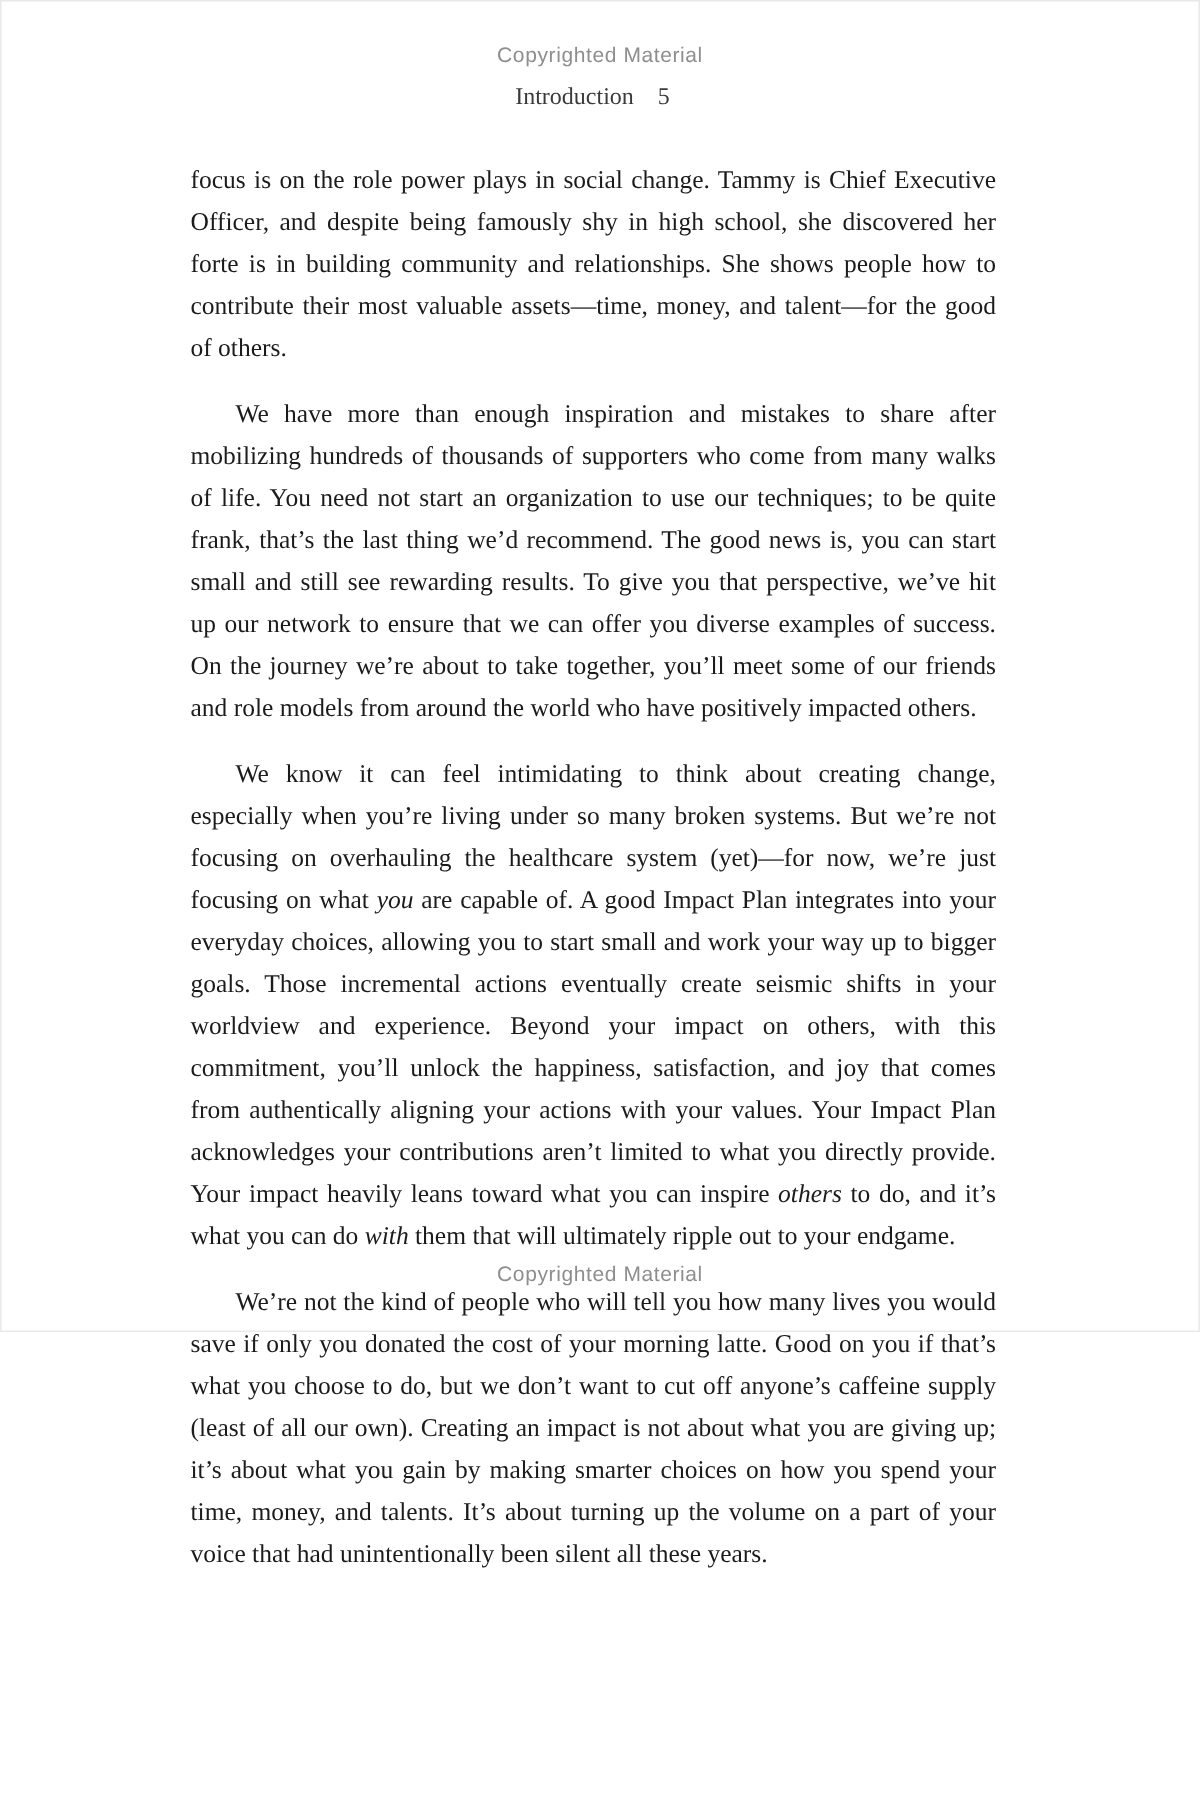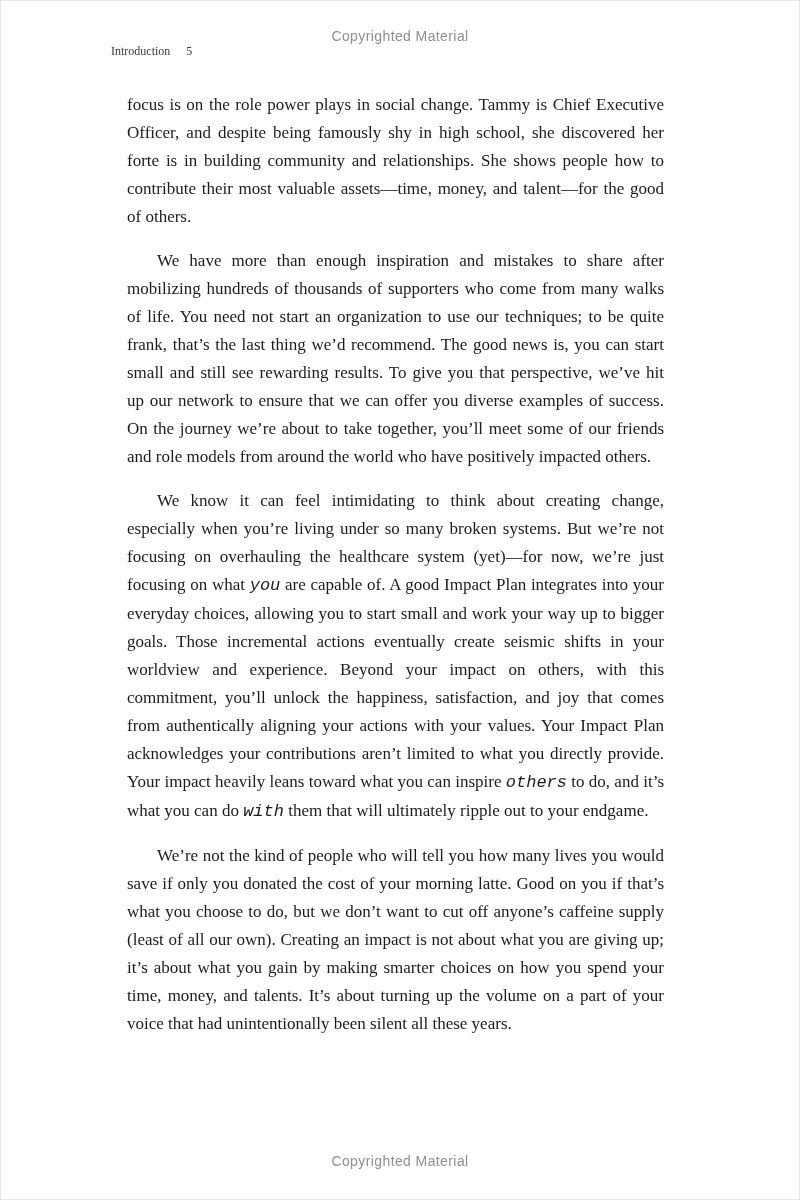--- a/index.html
+++ b/index.html
@@ -10,21 +10,21 @@
   body {
     width: 800px;
     height: 1200px;
     position: relative;
     font-family: "Liberation Serif", serif;
     color: #1c1c1c;
     overflow: hidden;
   }
   .page {
     width: 800px;
-    height: 1200px;
+    height: 888px;
     box-sizing: border-box;
     background: #ffffff;
     border: 1px solid #e9e9e9;
     position: relative;
   }
   .copyright {
     font-family: "Liberation Sans", sans-serif;
     color: #8e8e8e;
     font-size: 14px;
     text-align: center;
@@ -33,23 +33,23 @@
   .copyright.top {
     padding-top: 27px;
   }
   .copyright.bottom {
     position: absolute;
     left: 0;
     right: 0;
     bottom: 30px;
   }
   .running-header {
-    margin: 0 120px 0 110px;
-    text-align: left;
-    font-size: 12px;
+    margin: 12px 120px 0 110px;
+    text-align: center;
+    font-size: 16px;
     color: #3a3a3a;
   }
   .running-header .pagenum {
     margin-left: 16px;
   }
   .body-text {
     margin: 32px 119px 0 110px;
     font-size: 17px;
     line-height: 28px;
     text-align: justify;
@@ -57,21 +57,20 @@
   }
   .body-text p {
     margin: 16px;
     padding: 0;
   }
   .body-text p.indent {
     text-indent: 30px;
   }
   .body-text em {
     font-style: italic;
-    font-family: Liberation Mono, monospace;
   }
 </style>
 </head>
 <body>
 
 <div class="page">
 
   <div class="copyright top">Copyrighted Material</div>
 
   <div class="running-header">

